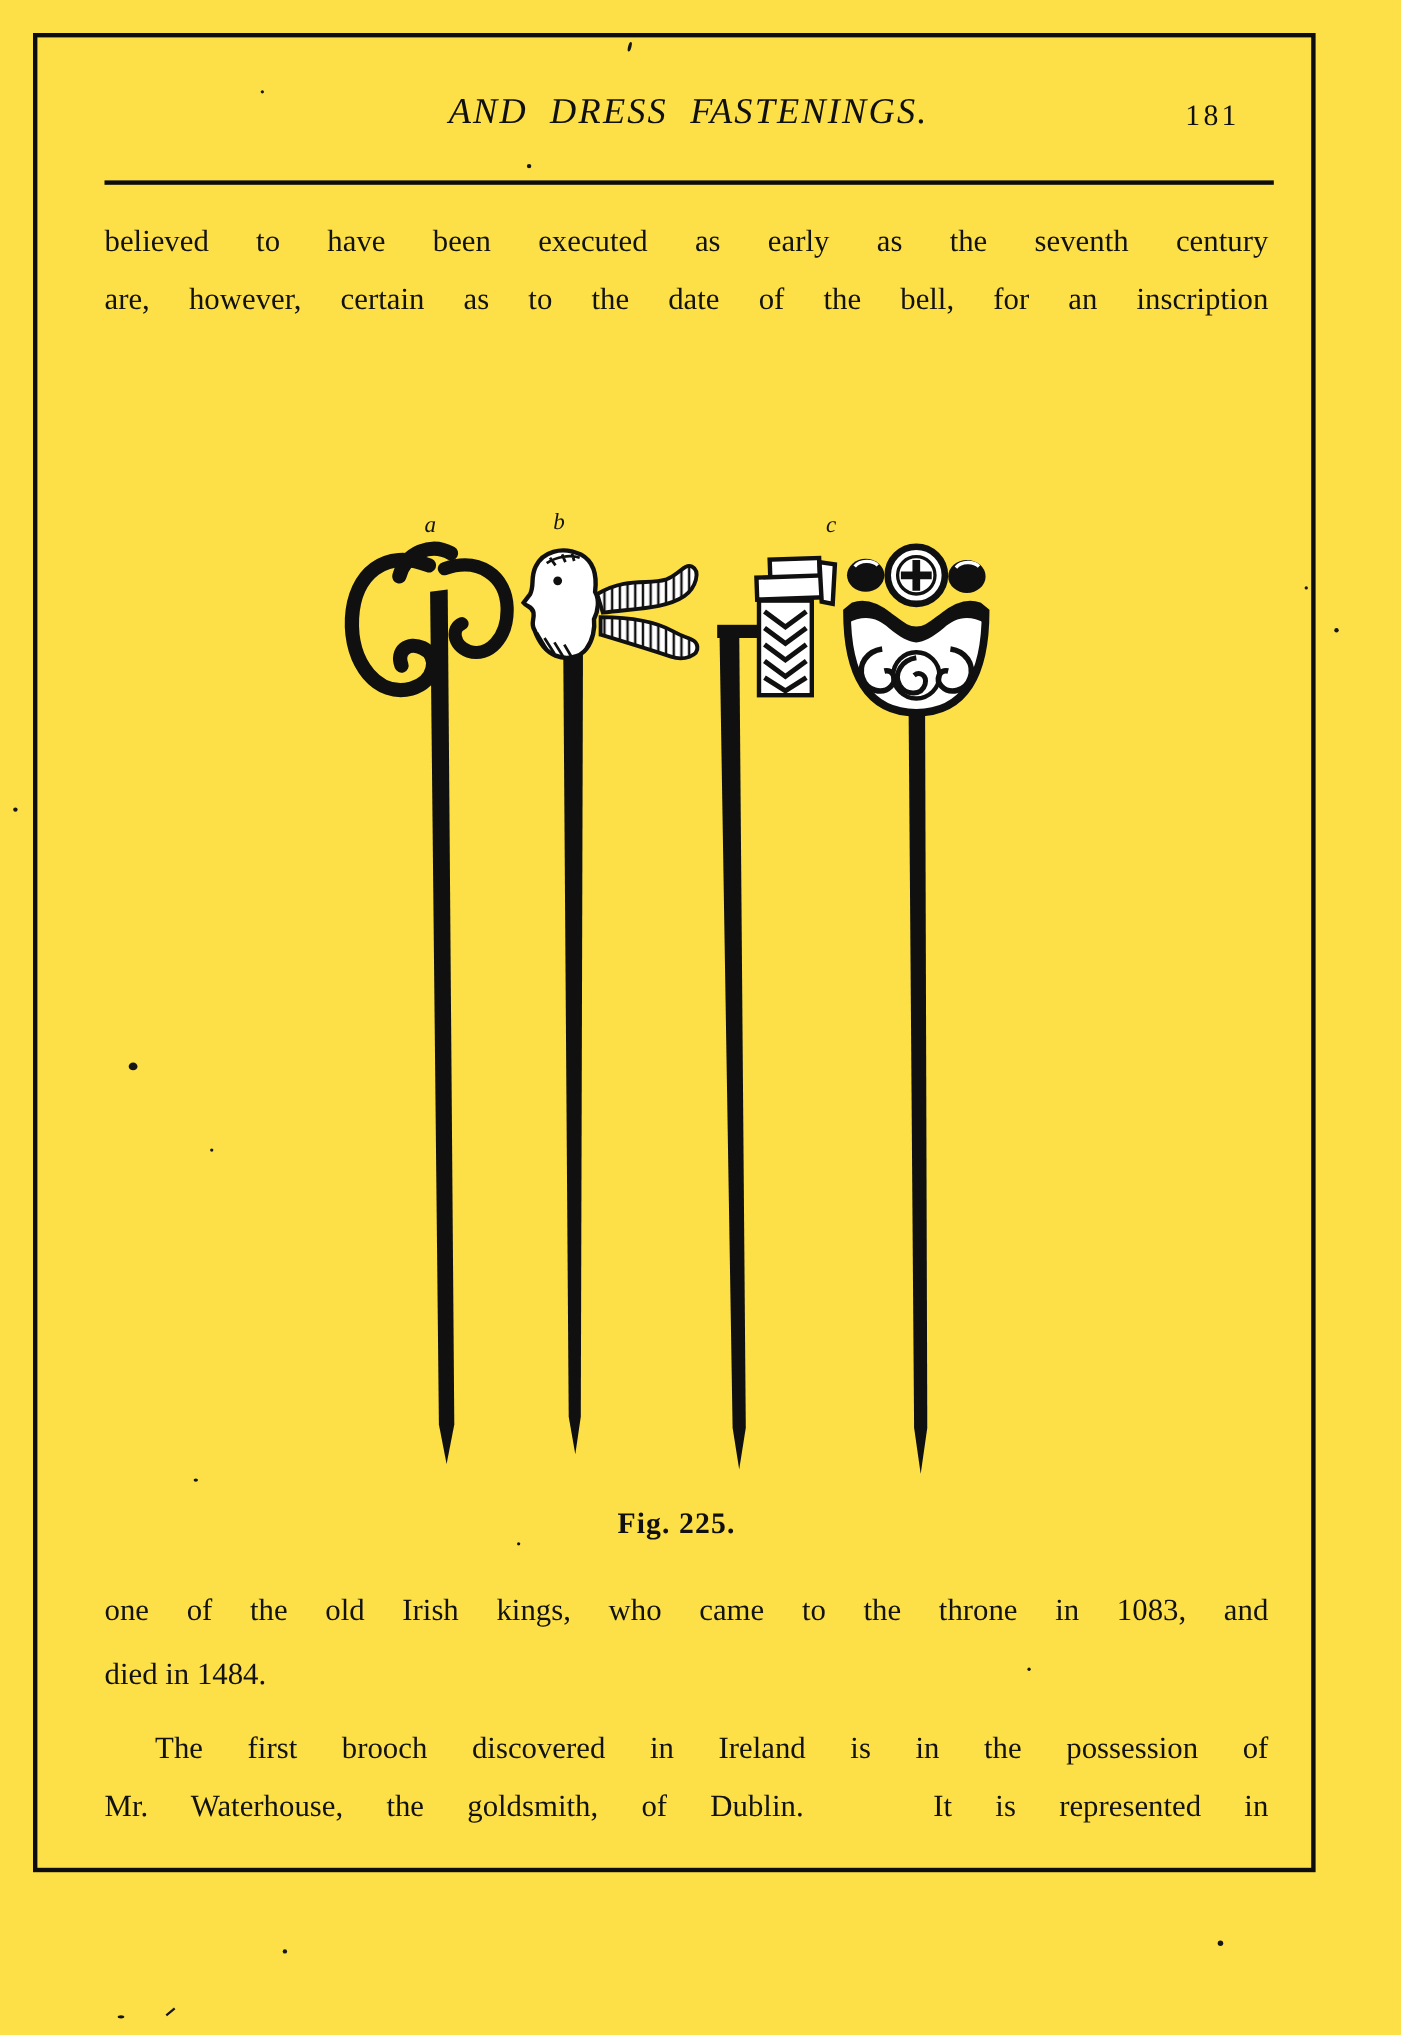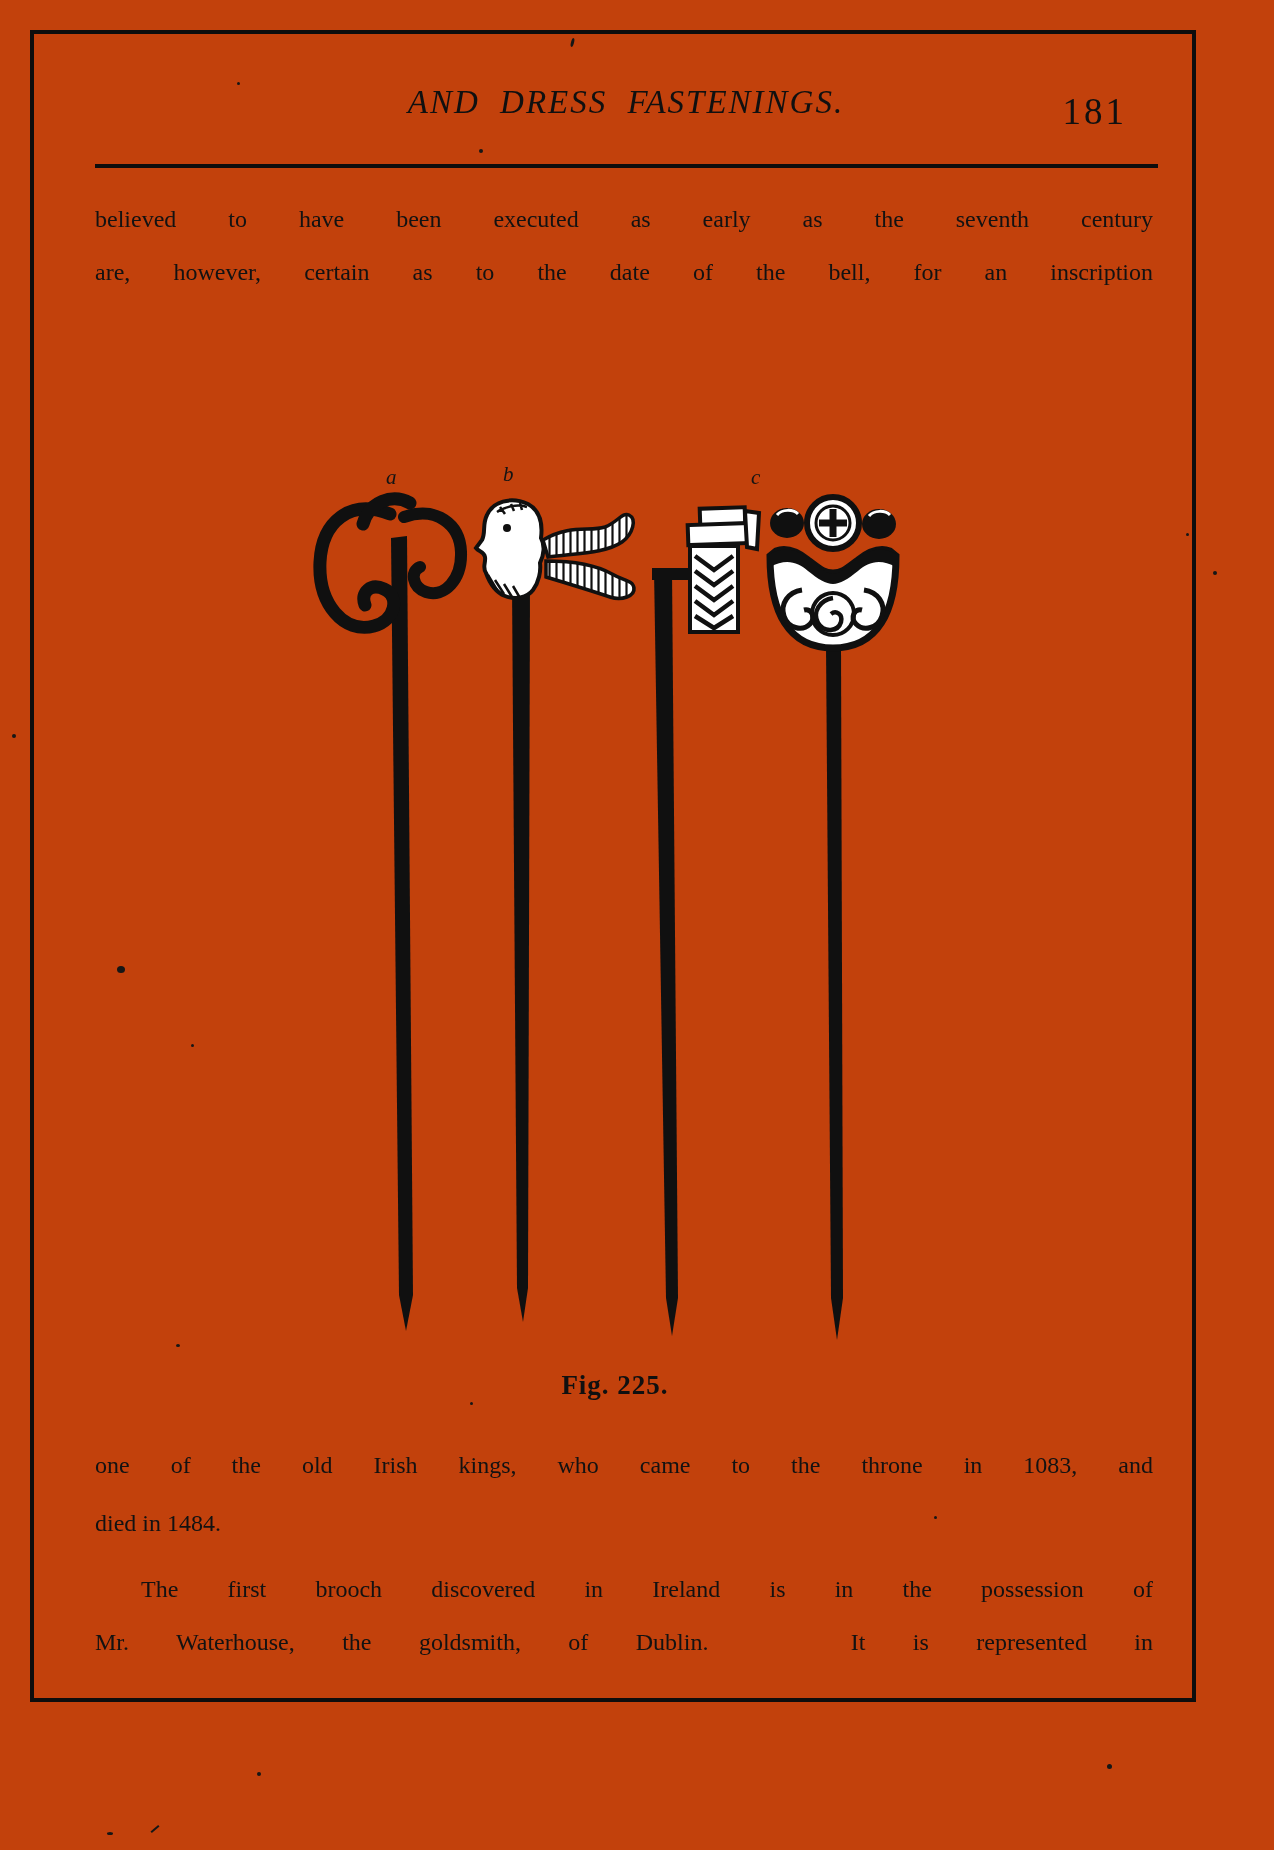--- a/index.html
+++ b/index.html
@@ -1,20 +1,20 @@
 <!DOCTYPE html>
 <html><head>
 <meta charset="utf-8">
 <style>
   html, body { margin: 0; padding: 0; background: #ffffff; }
   .page {
     position: relative;
     width: 1274px;
     height: 1850px;
-    background: #c2410c;
+    background: #fde047;
     font-family: "Liberation Serif", serif;
     color: #121212;
     overflow: hidden;
   }
   .frame {
     position: absolute;
     left: 30px; top: 30px;
     width: 1166px; height: 1672px;
     box-sizing: border-box;
     border: 4px solid #0d0d0d;
@@ -26,34 +26,34 @@
     font-style: italic;
     font-size: 33px;
     letter-spacing: 2px;
     word-spacing: 10px;
     color: #101010;
   }
   .page-number {
     position: absolute;
     left: 1007px; top: 90px; width: 120px;
     text-align: right;
-    font-size: 37px;
+    font-size: 27px;
     letter-spacing: 3px;
     color: #101010;
   }
   .header-rule {
     position: absolute;
     left: 95px; top: 164px;
     width: 1063px; height: 4px;
     background: #0d0d0d;
   }
   .para {
     position: absolute;
     left: 95px; width: 1058px;
-    font-size: 24px;
+    font-size: 28px;
     color: #121212;
   }
   .para .line {
     line-height: 53px;
     text-align: justify;
     text-justify: inter-word;
     white-space: pre-wrap;
   }
   .para .line.just { text-align-last: justify; }
   .para .line.indent { text-indent: 46px; margin-top: 12px; }

